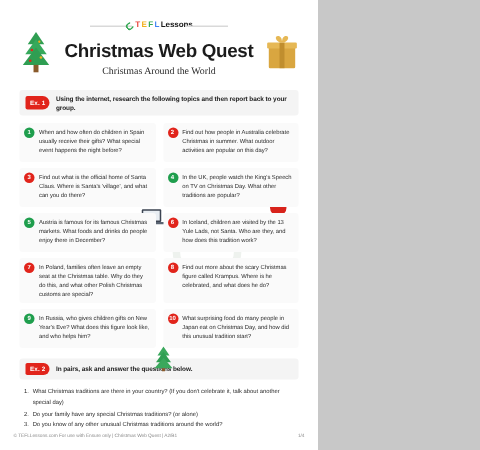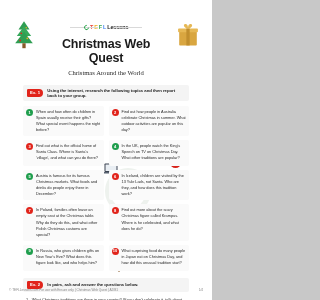--- a/index.html
+++ b/index.html
@@ -6,21 +6,21 @@
   html, body {
     width: 212px; height: 300px;
     background: #c8c8c8;
     font-family: "Liberation Sans", sans-serif;
     overflow: hidden;
   }
   .page {
     position: relative;
     width: 212px; height: 300px;
     background: #ffffff;
-    padding: 14px;
+    padding: 4px;
     overflow: hidden;
   }
 
   
   .brandbar {
     position: relative;
     display: flex;
     align-items: center;
     justify-content: center;
     height: 16px;

